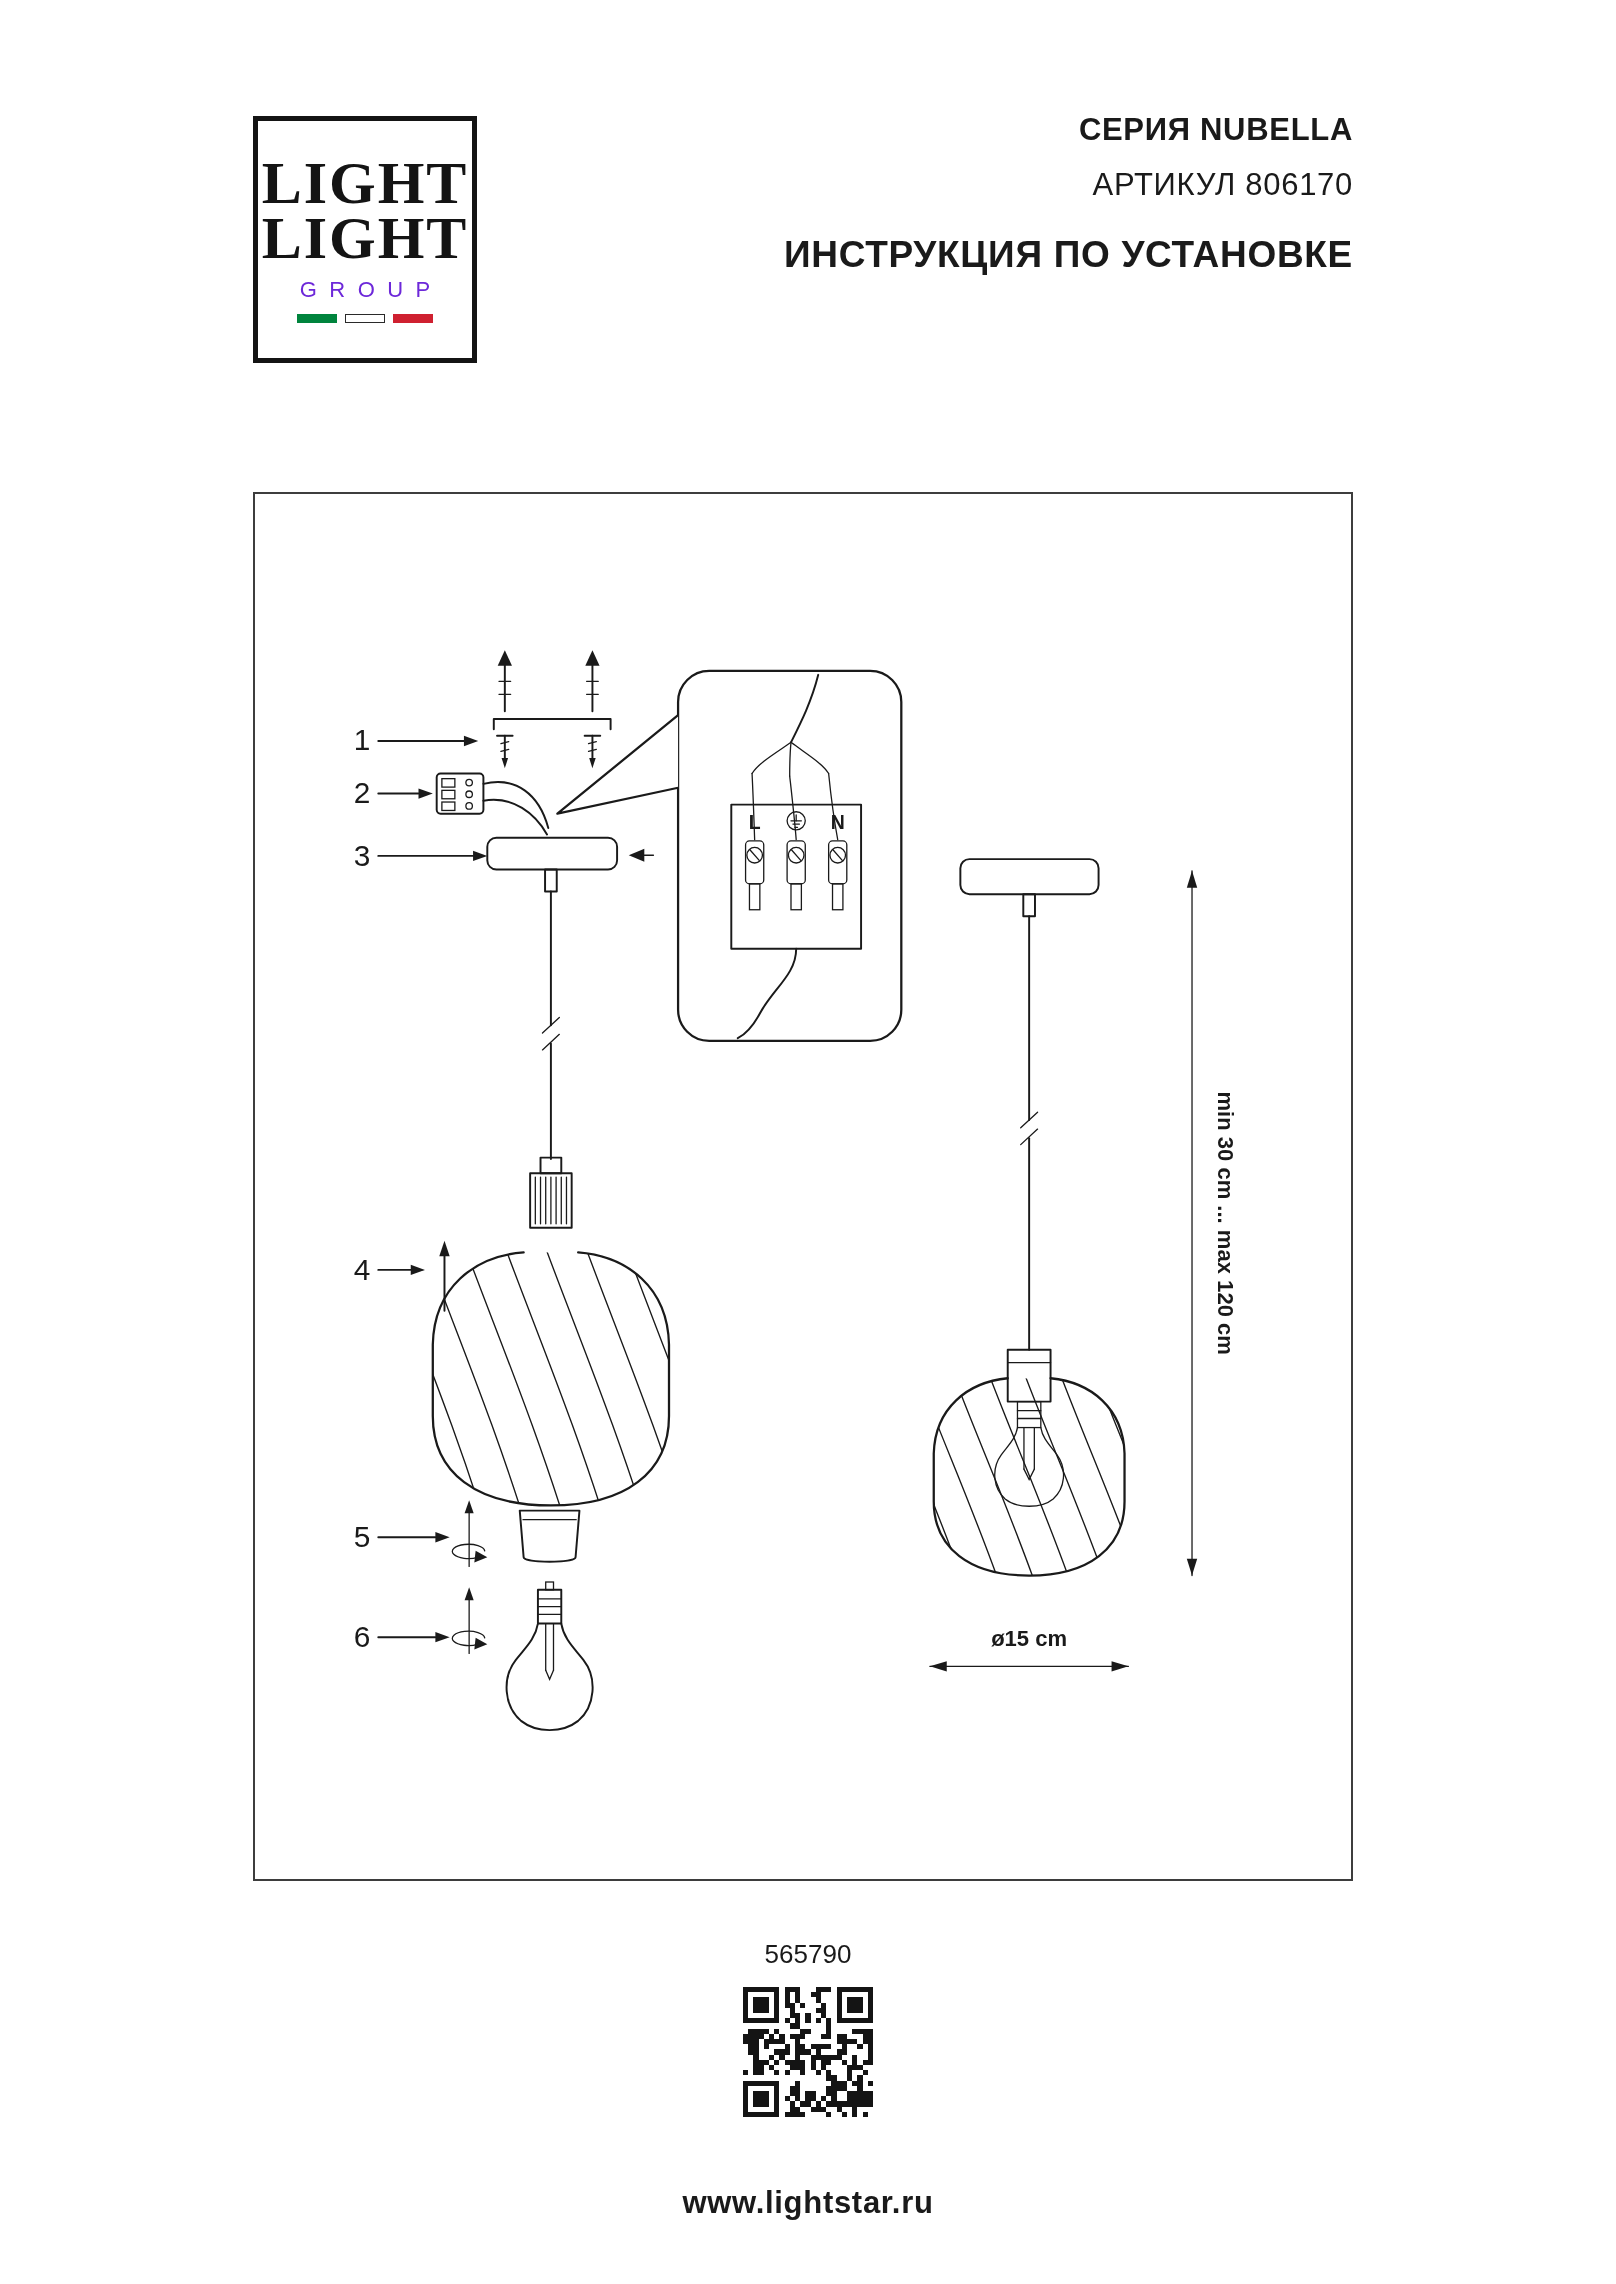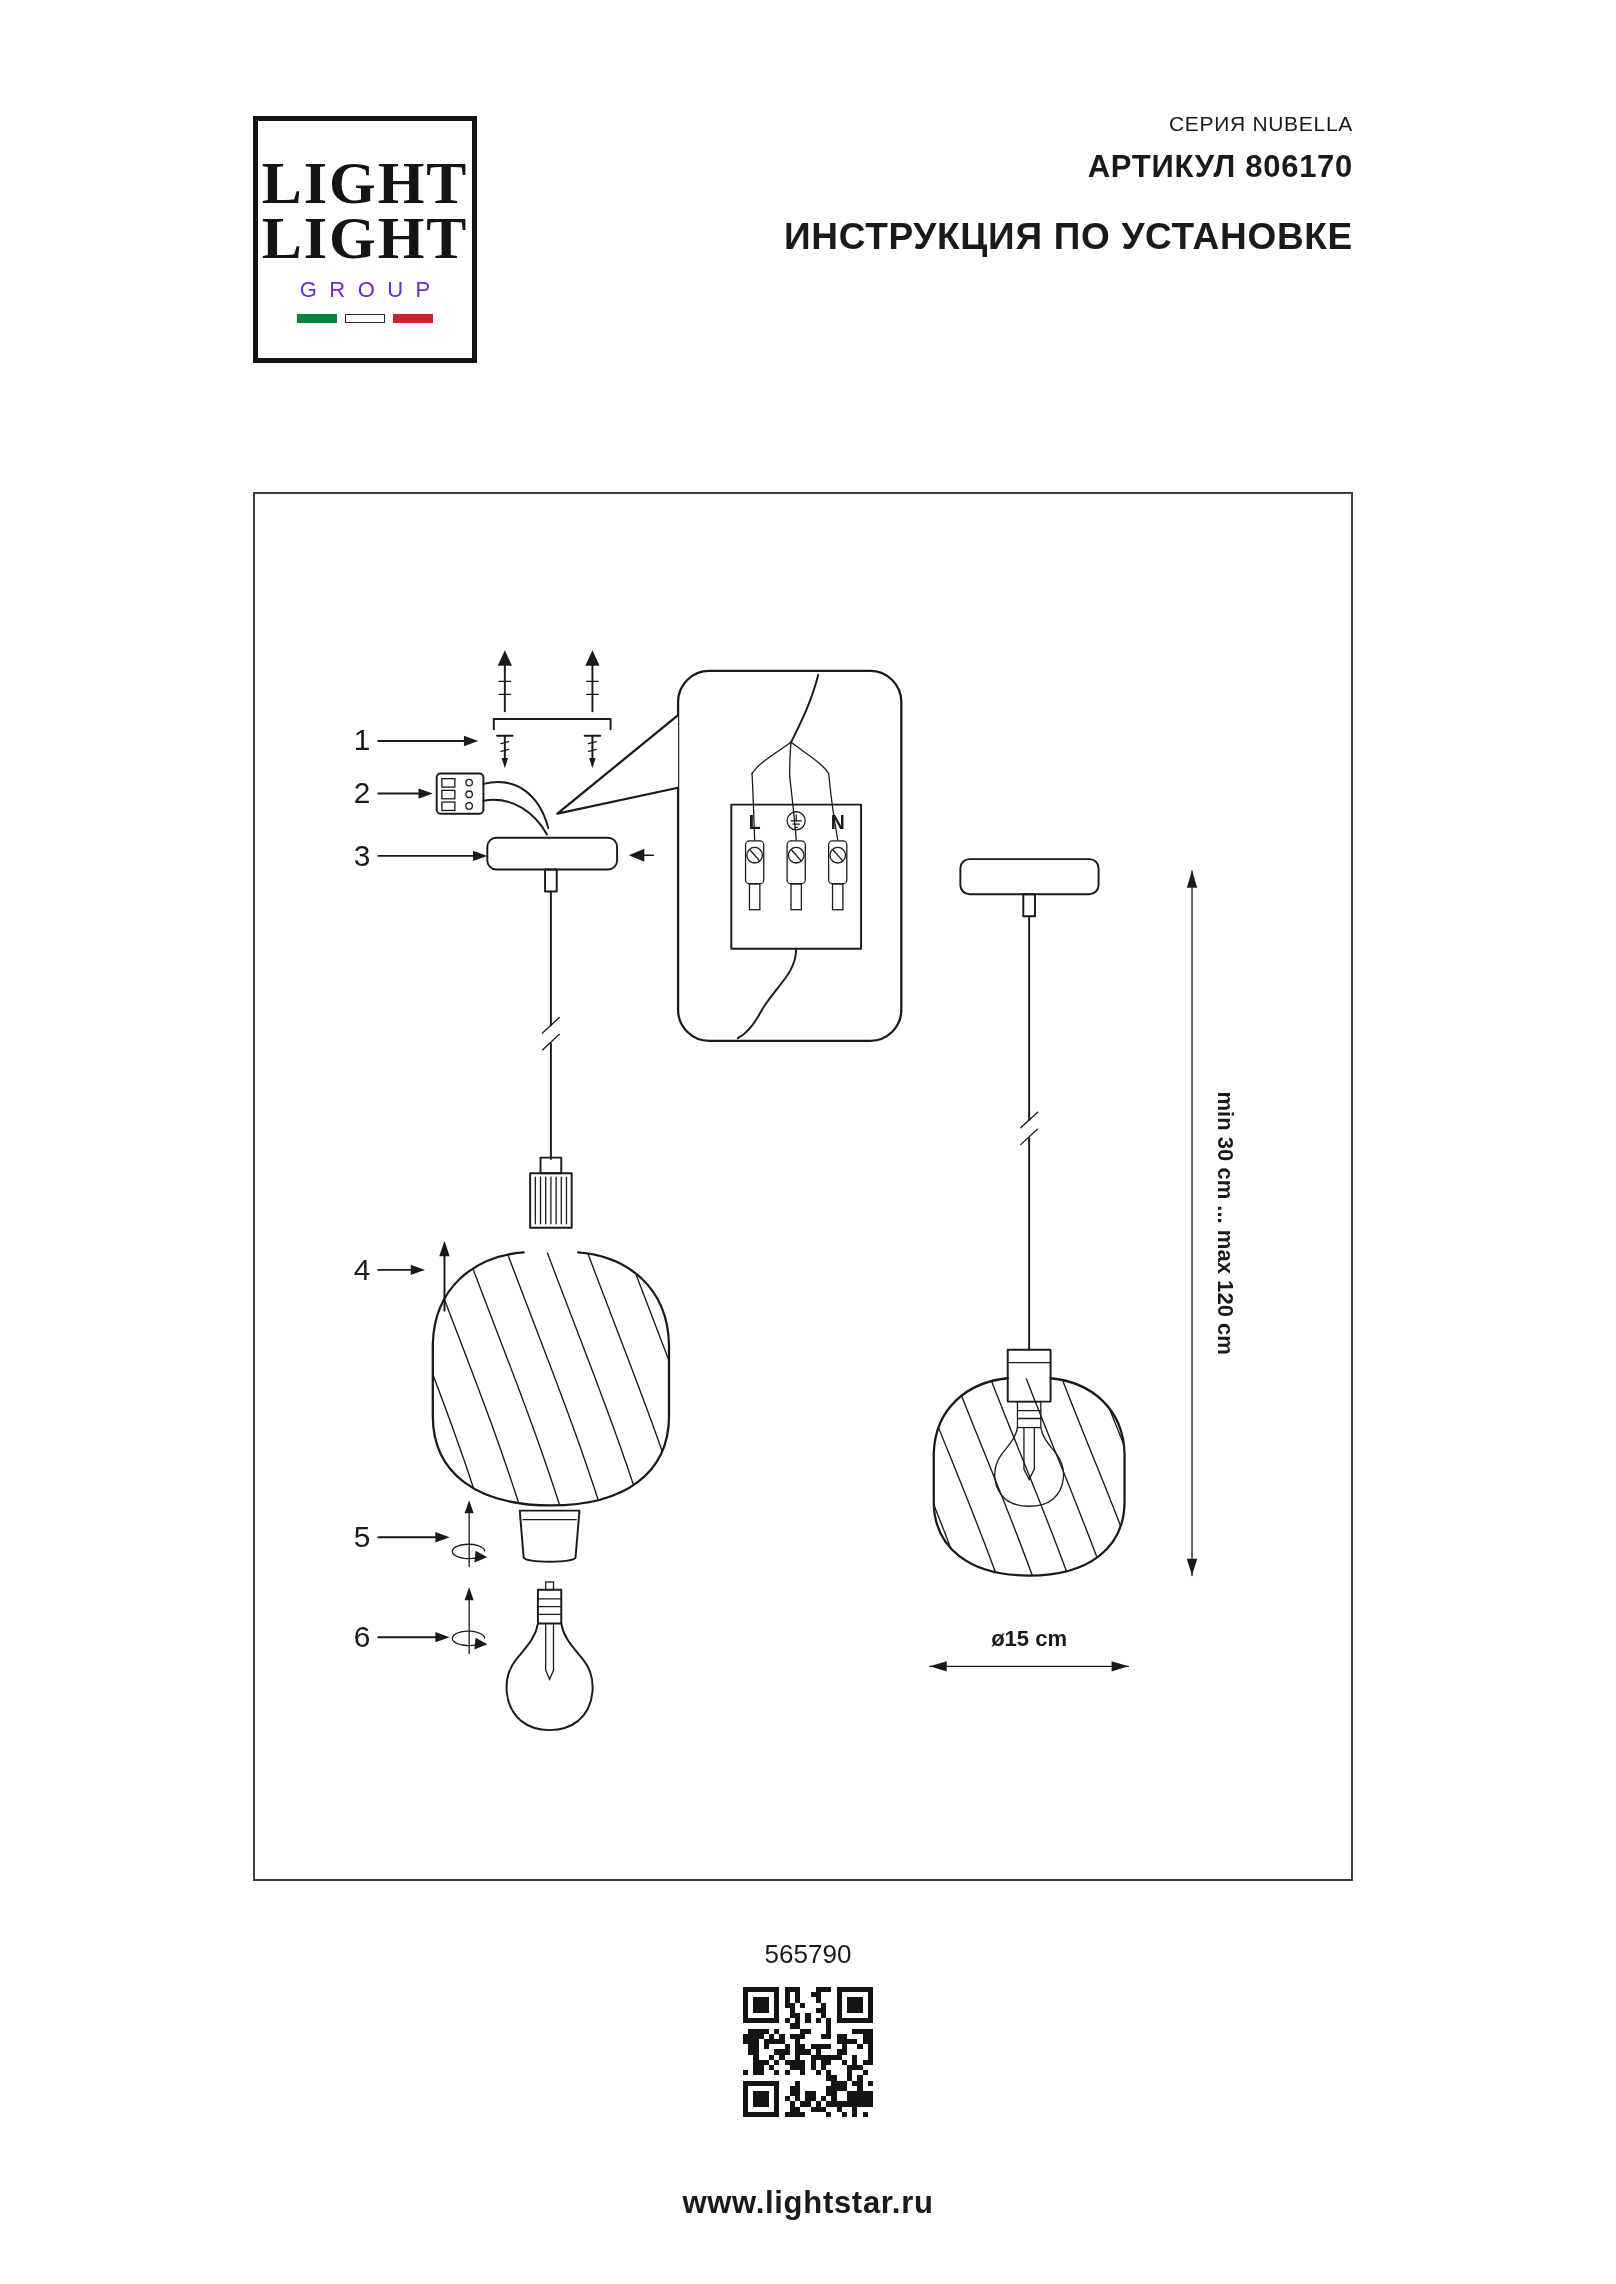--- a/index.html
+++ b/index.html
@@ -23,22 +23,22 @@
   }
   .logo-group{
     margin-top:10.4px;font-size:22px;font-weight:400;
     letter-spacing:12.4px;margin-left:12.4px;color:#6d28d9;
   }
   .logo-flag{display:flex;gap:7.8px;margin-top:11.7px;}
   .flag-bar{width:40px;height:8.5px;background:#ccc;}
   .flag-mid{border:1.3px solid #2a2a2a;box-sizing:border-box;}
   
   .header-text{position:absolute;right:263px;top:112px;text-align:right;}
-  .header-series{font-size:21px;font-weight:400;letter-spacing:0.7px;}
-  .header-article{font-size:31px;font-weight:700;margin-top:13px;letter-spacing:0.7px;}
+  .header-series{font-size:31px;font-weight:700;letter-spacing:0.7px;}
+  .header-article{font-size:31px;font-weight:400;margin-top:19px;letter-spacing:0.7px;}
   .header-title{margin-top:28px;font-size:37px;font-weight:700;line-height:1.32;letter-spacing:0.7px;}
   
   .diagram-box{
     position:absolute;left:253px;top:492px;width:1100px;height:1389px;
     border:2.6px solid #3d3d3d;box-sizing:border-box;background:#fff;
   }
   .diagram-box svg{width:100%;height:100%;display:block;}
   .ln{stroke:#1a1a1a;stroke-width:3;fill:none;stroke-linecap:round;stroke-linejoin:round;}
   .lnw{stroke:#1a1a1a;stroke-width:3.5;fill:none;stroke-linecap:round;stroke-linejoin:round;}
   .thin{stroke:#1a1a1a;stroke-width:2;fill:none;stroke-linecap:round;}

